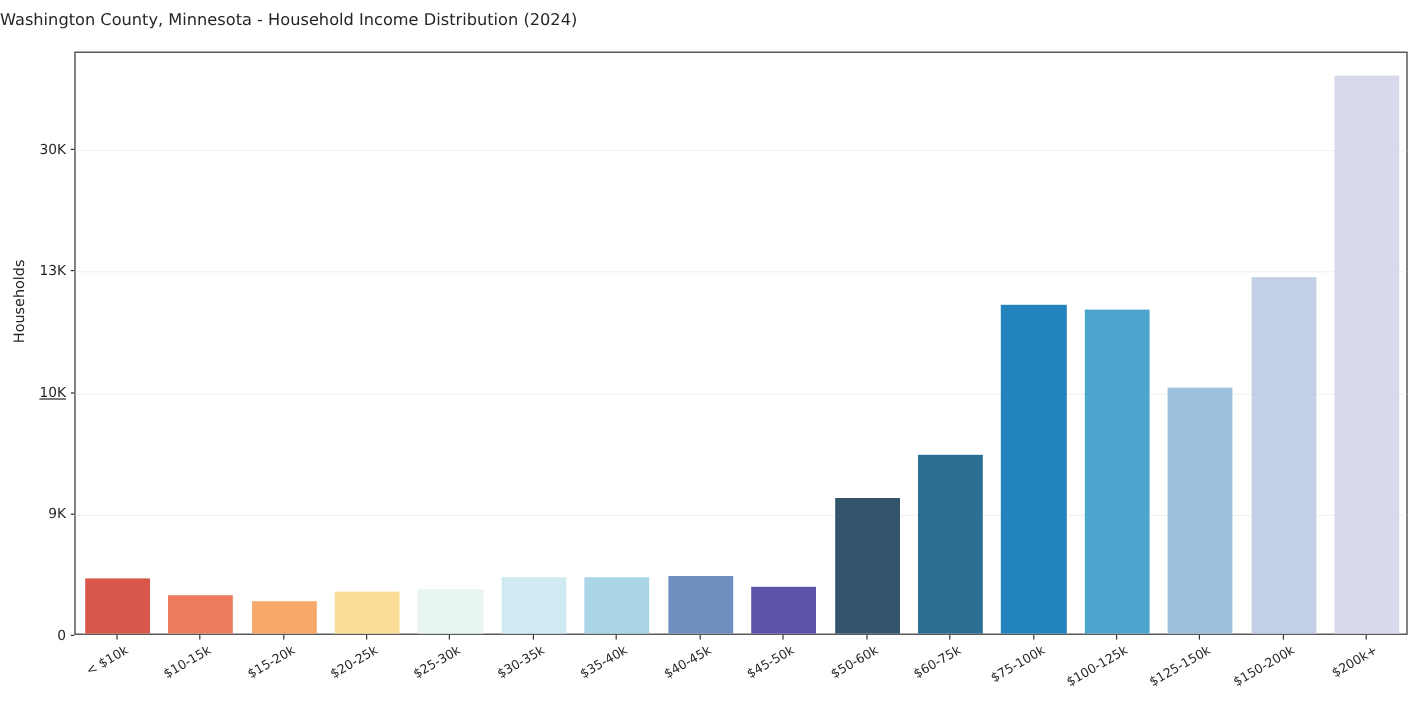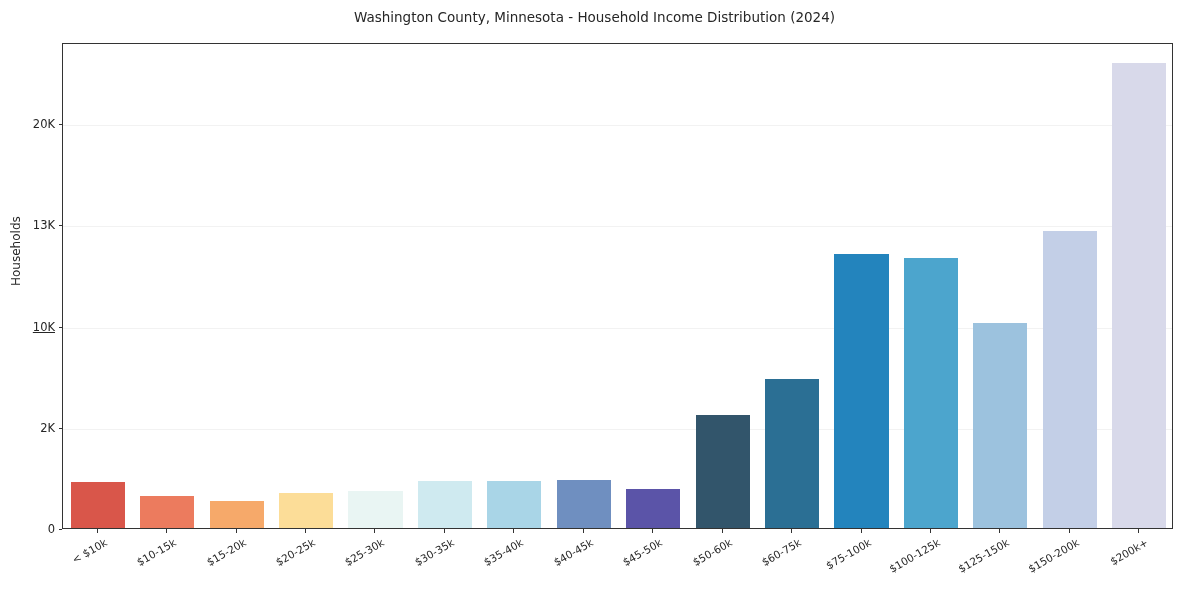--- a/index.html
+++ b/index.html
@@ -15,21 +15,20 @@
     width: 1189px;
     height: 590px;
     background: #ffffff;
     overflow: hidden;
   }
   #chart-title {
     position: absolute;
     left: 0;
     top: 9px;
     width: 1189px;
-    text-align: center;
     font-size: 13.5px;
     color: #262626;
   }
   
   #plot-area {
     position: absolute;
     left: 62px;
     top: 43px;
     width: 1111px;
     height: 486px;
@@ -140,27 +139,27 @@
         <div class="bar" style="left: 771.451px; width: 54.1613px; height: 274.387px; background: rgb(35, 132, 189);"></div>
         <div class="bar" style="left: 840.888px; width: 54.1613px; height: 270.135px; background: rgb(76, 165, 205);"></div>
         <div class="bar" style="left: 910.326px; width: 54.1613px; height: 205.132px; background: rgb(156, 194, 222);"></div>
         <div class="bar" style="left: 979.763px; width: 54.1613px; height: 297.27px; background: rgb(195, 207, 231);"></div>
         <div class="bar" style="left: 1049.2px; width: 54.1613px; height: 464.738px; background: rgb(216, 217, 234);"></div>
       </div>
   </div>
 
 <div class="ytick-label" style="top: 529px; width: 50px; left: 5px;">0</div>
     <div class="ytick-mark" style="left: 58.5px; top: 529px;"></div>
-    <div class="ytick-label" style="top: 427.75px; width: 50px; left: 5px;">2K</div>
+    <div class="ytick-label" style="top: 427.75px; width: 50px; left: 5px;">9K</div>
     <div class="ytick-mark" style="left: 58.5px; top: 427.75px;"></div>
     <div class="ytick-label" style="top: 326.5px; width: 50px; left: 5px; text-decoration: underline;">10K</div>
     <div class="ytick-mark" style="left: 58.5px; top: 326.5px;"></div>
     <div class="ytick-label" style="top: 225.25px; width: 50px; left: 5px;">13K</div>
     <div class="ytick-mark" style="left: 58.5px; top: 225.25px;"></div>
-    <div class="ytick-label" style="top: 124px; width: 50px; left: 5px;">20K</div>
+    <div class="ytick-label" style="top: 124px; width: 50px; left: 5px;">30K</div>
     <div class="ytick-mark" style="left: 58.5px; top: 124px;"></div>
     <div class="xtick-mark" style="left: 96.7188px; top: 529px;"></div>
     <div class="xtick-label" style="left: -97.2812px; width: 200px; top: 536px; transform-origin: right top;">&lt; $10k</div>
     <div class="xtick-mark" style="left: 166.156px; top: 529px;"></div>
     <div class="xtick-label" style="left: -27.8438px; width: 200px; top: 536px; transform-origin: right top;">$10-15k</div>
     <div class="xtick-mark" style="left: 235.594px; top: 529px;"></div>
     <div class="xtick-label" style="left: 41.5938px; width: 200px; top: 536px; transform-origin: right top;">$15-20k</div>
     <div class="xtick-mark" style="left: 305.031px; top: 529px;"></div>
     <div class="xtick-label" style="left: 111.031px; width: 200px; top: 536px; transform-origin: right top;">$20-25k</div>
     <div class="xtick-mark" style="left: 374.469px; top: 529px;"></div>

